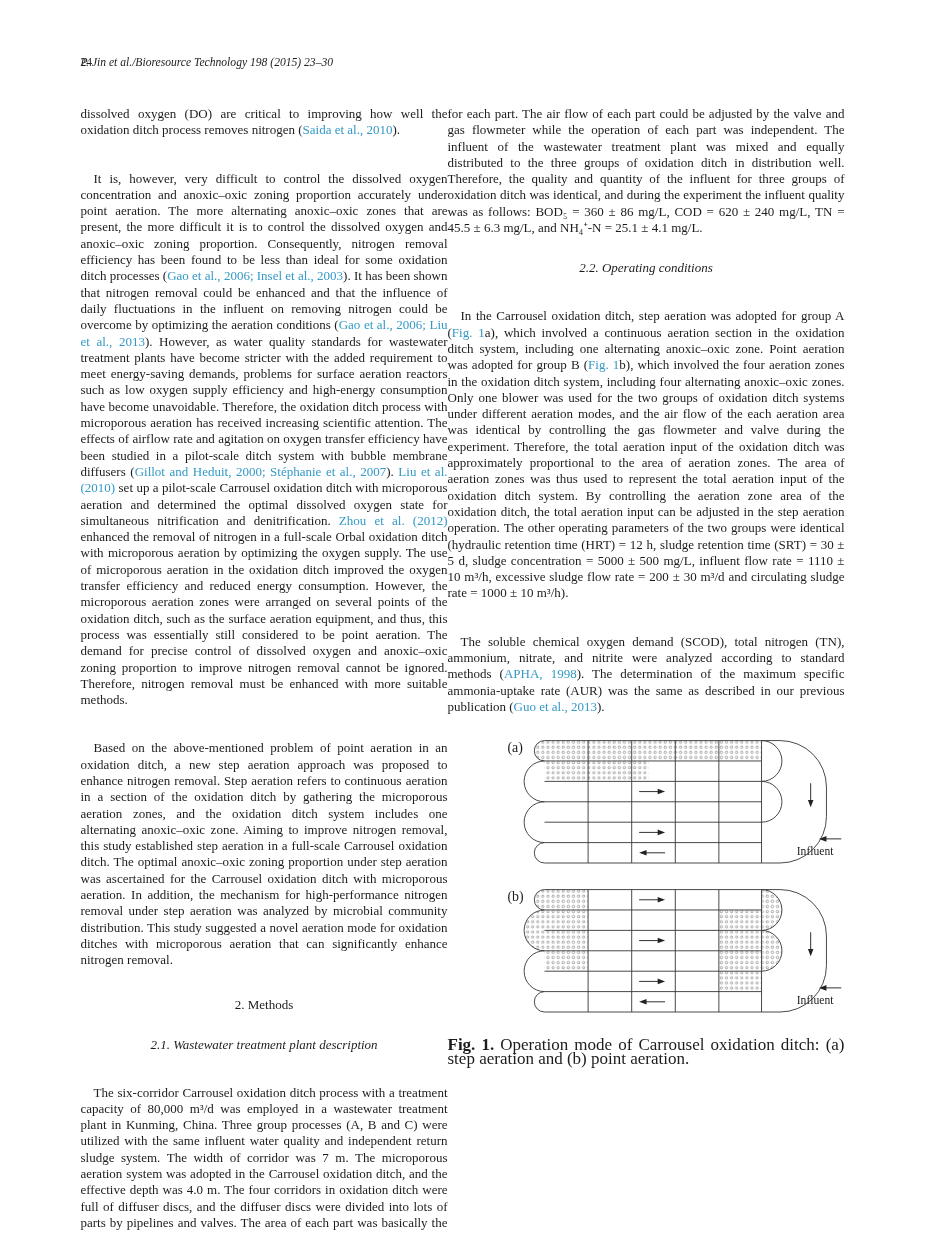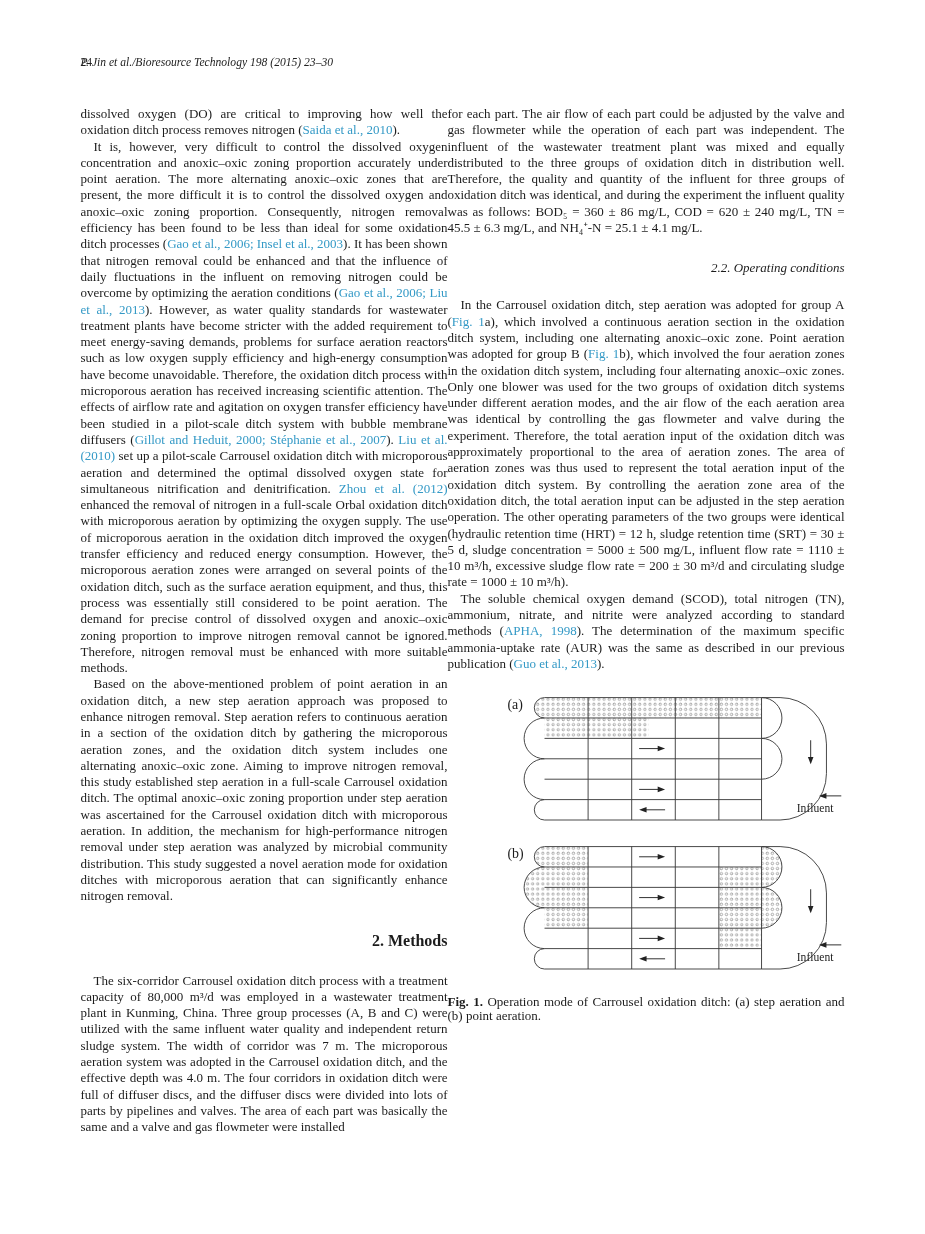--- a/index.html
+++ b/index.html
@@ -17,30 +17,30 @@
   header.pg-head{
     display:flex;align-items:baseline;
     font-size:11.6px;line-height:14px;color:#222;
     position:relative;height:16px;
   }
   .pg-num{position:absolute;left:0;top:0;}
   .running-head{flex:1;text-align:left;font-style:italic;}
   .columns{display:flex;margin-top:34px;}
   .col{width:406px;font-size:13px;line-height:16.3px;text-align:justify;}
   .col p{margin:0;}
-  .col p.indent{text-indent:13px;}
-  .col h2{font-size:16px;line-height:16px;font-weight:bold;margin:28px 0 24px 0;text-align:right;}
-  .col h3{font-size:13px;line-height:16px;font-weight:normal;font-style:italic;margin:24px 0 21px 0;text-align:right;}
+  .col p.indent{text-indent:13px;margin-top:32px;}
+  .col h2{font-size:13px;line-height:16px;font-weight:normal;margin:28px 0 24px 0;text-align:center;}
+  .col h3{font-size:13px;line-height:16px;font-weight:normal;font-style:italic;margin:24px 0 21px 0;text-align:center;}
   .cite{color:#3399C6;}
   figure.fig1{margin:20px 0 0 0;}
   .fig-svg{display:block;margin-left:52px;}
   #fig-b-svg{margin-top:8px;}
   figcaption{
     margin-top:13px;
-    font-size:13px;line-height:14.2px;text-align:justify;color:#1c1c1c;
+    font-size:17px;line-height:14.2px;text-align:justify;color:#1c1c1c;
   }
   figcaption .cap-label{font-weight:bold;}
   svg .ln{stroke:#3a3a3a;stroke-width:1;fill:none;}
   svg .arrow-ln{stroke:#222;stroke-width:1;}
   svg .arrow-tip{fill:#222;stroke:none;}
   svg .panel-label{font-family:"Liberation Serif",serif;font-size:15px;fill:#1c1c1c;}
   svg .influent-label{font-family:"Liberation Serif",serif;font-size:12.5px;fill:#1c1c1c;}
 </style>
 </head>
 <body>
@@ -51,20 +51,21 @@
     <span class="pg-num">24</span>
     <span class="running-head">P. Jin et al./Bioresource Technology 198 (2015) 23–30</span>
   </header>
 
   <div class="columns">
     <div class="col" id="left-blocks">
         <p><span>dissolved oxygen (DO) are critical to improving how well the oxidation ditch process removes nitrogen (</span><span class="cite">Saida et al., 2010</span><span>).</span></p>
         <p class="indent"><span>It is, however, very difficult to control the dissolved oxygen concentration and anoxic–oxic zoning proportion accurately under point aeration. The more alternating anoxic–oxic zones that are present, the more difficult it is to control the dissolved oxygen and anoxic–oxic zoning proportion. Consequently, nitrogen removal efficiency has been found to be less than ideal for some oxidation ditch processes (</span><span class="cite">Gao et al., 2006; Insel et al., 2003</span><span>). It has been shown that nitrogen removal could be enhanced and that the influence of daily fluctuations in the influent on removing nitrogen could be overcome by optimizing the aeration conditions (</span><span class="cite">Gao et al., 2006; Liu et al., 2013</span><span>). However, as water quality standards for wastewater treatment plants have become stricter with the added requirement to meet energy-saving demands, problems for surface aeration reactors such as low oxygen supply efficiency and high-energy consumption have become unavoidable. Therefore, the oxidation ditch process with microporous aeration has received increasing scientific attention. The effects of airflow rate and agitation on oxygen transfer efficiency have been studied in a pilot-scale ditch system with bubble membrane diffusers (</span><span class="cite">Gillot and Heduit, 2000; Stéphanie et al., 2007</span><span>). </span><span class="cite">Liu et al. (2010)</span><span> set up a pilot-scale Carrousel oxidation ditch with microporous aeration and determined the optimal dissolved oxygen state for simultaneous nitrification and denitrification. </span><span class="cite">Zhou et al. (2012)</span><span> enhanced the removal of nitrogen in a full-scale Orbal oxidation ditch with microporous aeration by optimizing the oxygen supply. The use of microporous aeration in the oxidation ditch improved the oxygen transfer efficiency and reduced energy consumption. However, the microporous aeration zones were arranged on several points of the oxidation ditch, such as the surface aeration equipment, and thus, this process was essentially still considered to be point aeration. The demand for precise control of dissolved oxygen and anoxic–oxic zoning proportion to improve nitrogen removal cannot be ignored. Therefore, nitrogen removal must be enhanced with more suitable methods.</span></p>
         <p class="indent"><span>Based on the above-mentioned problem of point aeration in an oxidation ditch, a new step aeration approach was proposed to enhance nitrogen removal. Step aeration refers to continuous aeration in a section of the oxidation ditch by gathering the microporous aeration zones, and the oxidation ditch system includes one alternating anoxic–oxic zone. Aiming to improve nitrogen removal, this study established step aeration in a full-scale Carrousel oxidation ditch. The optimal anoxic–oxic zoning proportion under step aeration was ascertained for the Carrousel oxidation ditch with microporous aeration. In addition, the mechanism for high-performance nitrogen removal under step aeration was analyzed by microbial community distribution. This study suggested a novel aeration mode for oxidation ditches with microporous aeration that can significantly enhance nitrogen removal.</span></p>
         <h2>2. Methods</h2>
+        <h3>2.1. Wastewater treatment plant description</h3>
         <p class="indent"><span>The six-corridor Carrousel oxidation ditch process with a treatment capacity of 80,000 m³/d was employed in a wastewater treatment plant in Kunming, China. Three group processes (A, B and C) were utilized with the same influent water quality and independent return sludge system. The width of corridor was 7 m. The microporous aeration system was adopted in the Carrousel oxidation ditch, and the effective depth was 4.0 m. The four corridors in oxidation ditch were full of diffuser discs, and the diffuser discs were divided into lots of parts by pipelines and valves. The area of each part was basically the same and a valve and gas flowmeter were installed</span></p>
       </div>
 
     <div class="col">
       <div id="right-blocks">
           <p><span>for each part. The air flow of each part could be adjusted by the valve and gas flowmeter while the operation of each part was independent. The influent of the wastewater treatment plant was mixed and equally distributed to the three groups of oxidation ditch in distribution well. Therefore, the quality and quantity of the influent for three groups of oxidation ditch was identical, and during the experiment the influent quality was as follows: BOD₅ = 360 ± 86 mg/L, COD = 620 ± 240 mg/L, TN = 45.5 ± 6.3 mg/L, and NH₄⁺-N = 25.1 ± 4.1 mg/L.</span></p>
           <h3>2.2. Operating conditions</h3>
           <p class="indent"><span>In the Carrousel oxidation ditch, step aeration was adopted for group A (</span><span class="cite">Fig. 1</span><span>a), which involved a continuous aeration section in the oxidation ditch system, including one alternating anoxic–oxic zone. Point aeration was adopted for group B (</span><span class="cite">Fig. 1</span><span>b), which involved the four aeration zones in the oxidation ditch system, including four alternating anoxic–oxic zones. Only one blower was used for the two groups of oxidation ditch systems under different aeration modes, and the air flow of the each aeration area was identical by controlling the gas flowmeter and valve during the experiment. Therefore, the total aeration input of the oxidation ditch was approximately proportional to the area of aeration zones. The area of aeration zones was thus used to represent the total aeration input of the oxidation ditch system. By controlling the aeration zone area of the oxidation ditch, the total aeration input can be adjusted in the step aeration operation. The other operating parameters of the two groups were identical (hydraulic retention time (HRT) = 12 h, sludge retention time (SRT) = 30 ± 5 d, sludge concentration = 5000 ± 500 mg/L, influent flow rate = 1110 ± 10 m³/h, excessive sludge flow rate = 200 ± 30 m³/d and circulating sludge rate = 1000 ± 10 m³/h).</span></p>
           <p class="indent"><span>The soluble chemical oxygen demand (SCOD), total nitrogen (TN), ammonium, nitrate, and nitrite were analyzed according to standard methods (</span><span class="cite">APHA, 1998</span><span>). The determination of the maximum specific ammonia-uptake rate (AUR) was the same as described in our previous publication (</span><span class="cite">Guo et al., 2013</span><span>).</span></p>
         </div>

